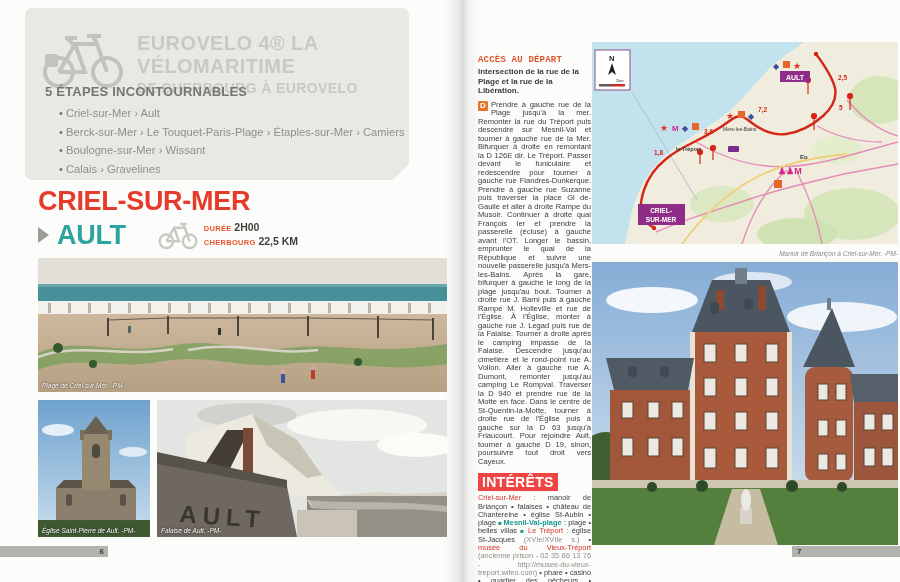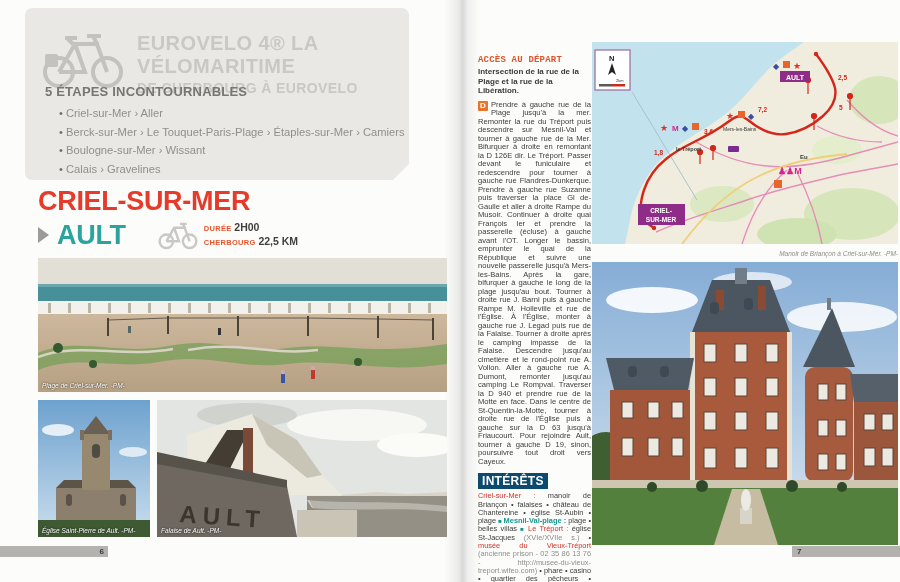--- a/index.html
+++ b/index.html
@@ -51,22 +51,22 @@
   .pagebar-right{right:0;}
   .pagebar-right span{position:absolute;left:5px;top:1px;}
 
   
   .col-text{left:478px;top:55px;width:113px;}
   .acces-title{font-size:9px;font-weight:bold;color:#e0542a;letter-spacing:.2px;margin:0 0 2px 0;font-family:Liberation Mono, monospace;}
   .acces-intro{font-size:8px;font-weight:bold;line-height:9.6px;color:#3b3b38;margin:0 0 5px 0;}
   .directions{font-size:7.6px;line-height:8.5px;text-align:justify;color:#3c3c39;margin:0;}
   .dropcap{float:left;width:10px;height:10px;background:#e8742c;color:#fff;font-weight:bold;
     font-size:8px;line-height:10px;text-align:center;margin:0 3px 0 0;border-radius:1px;}
-  .interets-label{display:inline-block;margin-top:7px;background:#0c4a6e;color:#fff;
-    font-size:12px;font-weight:bold;padding:1px 4px;letter-spacing:.3px;}
+  .interets-label{display:inline-block;margin-top:7px;background:#ef4444;color:#fff;
+    font-size:14px;font-weight:bold;padding:1px 4px;letter-spacing:.3px;}
   .interets{font-size:7.4px;line-height:8.3px;text-align:justify;color:#3c3c39;margin:3px 0 0 0;}
   .interets .red{color:#d33227;font-weight:normal;}
   .interets .teal{color:#17968e;font-weight:bold;}
   .interets .mark{color:#17968e;font-weight:bold;font-size:6px;}
   .interets .muted{color:#8d8d89;margin-top:8px;}
 
   
   .map{left:592px;top:42px;width:306px;height:202px;}
   .map-caption{left:592px;top:250px;width:306px;text-align:right;font-size:6.5px;
     font-style:italic;color:#8b8b87;}
@@ -89,21 +89,21 @@
       </g>
       <rect x="8" y="26" width="13" height="13" fill="#c3c2bf" rx="2"></rect>
     </svg>
     <div class="hc-text">
       <h1>EUROVELO 4® LA VÉLOMARITIME</h1>
       <h2>DE CHERBOURG À EUROVELO</h2>
     </div>
     <h3 class="stages-heading">5 ÉTAPES INCONTOURNABLES</h3>
     <ul class="stages">
 
-    <li><span>Criel-sur-Mer › Aller</span></li>
+    <li><span>Criel-sur-Mer › Ault</span></li>
         <li><span>Berck-sur-Mer › Le Touquet-Paris-Plage › Étaples-sur-Mer › Camiers</span></li>
         <li><span>Boulogne-sur-Mer › Wissant</span></li>
         <li><span>Calais › Gravelines</span></li>
       </ul>
     <div class="fold"></div>
   </div>
 
   <div class="abs stage-from">CRIEL-SUR-MER</div>
   <div class="abs stage-to-row">
     <div class="tri"></div>

